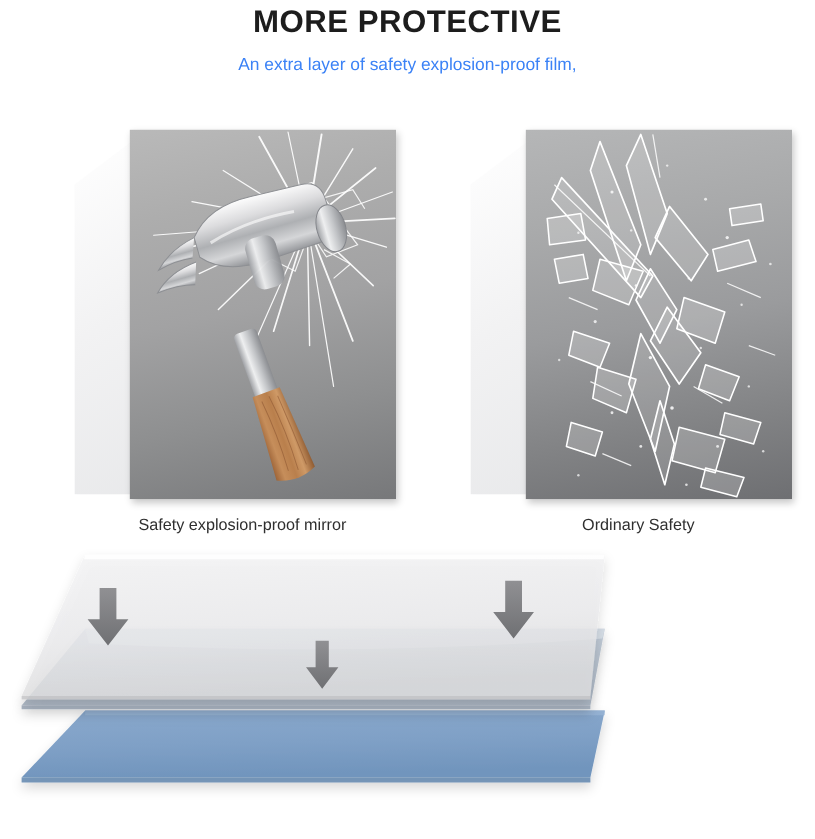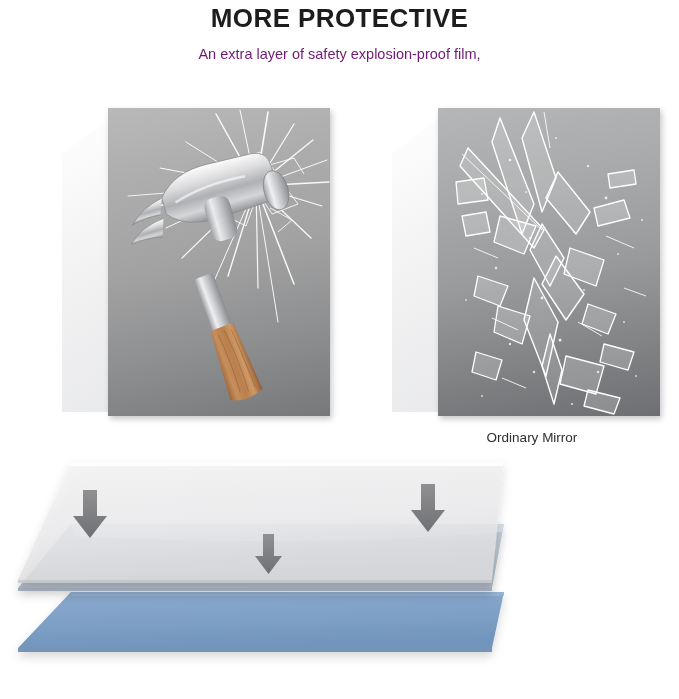--- a/index.html
+++ b/index.html
@@ -27,21 +27,21 @@
     font-size: 26px;
     font-weight: bold;
     color: #1d1d1d;
     letter-spacing: 0.4px;
     margin: 3px 0 0 0;
     line-height: 30px;
     white-space: nowrap;
   }
   .subtitle {
     font-size: 14.5px;
-    color: #701a75;
+    color: #3b82f6;
     line-height: 23px;
     margin-top: 10px;
   }
   .subtitle div { white-space: nowrap; }
 
   
   .panels {
     position: absolute;
     top: 108px; left: 0;
     width: 679px;
@@ -186,20 +186,21 @@
           <path d="M58 72 q-22 4 -36 18 q16 -4 30 -2" fill="url(#steel)" stroke="#8d8f93" stroke-width="0.8"></path>
           <path d="M54 92 q-24 2 -38 16 q18 -2 32 2" fill="url(#steel)" stroke="#8d8f93" stroke-width="0.8"></path>
 
           <ellipse cx="170" cy="96" rx="12" ry="20" fill="url(#steel2)" stroke="#83858a" stroke-width="0.8"></ellipse>
 
           <rect x="96" y="86" width="26" height="44" rx="9" fill="url(#steel2)" opacity="0.95"></rect>
           <path d="M70 80 q34 -10 74 -6" stroke="#ffffff" stroke-width="2.5" fill="none" opacity="0.6"></path>
         </g>
       </svg>
     </div>
+    <div class="caption">Safety explosion-proof mirror</div>
   </div>
 
   <div class="panel panel-right">
     <div class="backsheet"></div>
     <div class="mirror mirror-right">
       <div class="mirror-face"></div>
       <svg width="222" height="308" viewBox="0 0 222 308">
 
         <g stroke="#ffffff" fill="#ffffff" fill-opacity="0.14" stroke-width="1.4" stroke-linejoin="round">
           <path d="M62 10 L96 96 L84 126 L54 34 Z"></path>
@@ -258,21 +259,21 @@
             <circle cx="44" cy="288" r="1" opacity=".7"></circle>
           <circle cx="134" cy="296" r="1.1" opacity=".75"></circle>
             <circle cx="198" cy="268" r="1" opacity=".7"></circle>
           <circle cx="28" cy="192" r="1" opacity=".65"></circle>
             <circle cx="204" cy="112" r="1.1" opacity=".7"></circle>
           <circle cx="88" cy="84" r="1" opacity=".7"></circle>
             <circle cx="160" cy="264" r="1.2" opacity=".75"></circle>
         </g>
       </svg>
     </div>
-    <div class="caption">Ordinary Mirror</div>
+    <div class="caption">Ordinary Safety</div>
   </div>
 </div>
 
 <div class="layers">
   <svg width="679" height="247" viewBox="0 0 679 247">
     <defs>
       <linearGradient id="topLayer" x1="0" y1="0" x2="0.25" y2="1">
         <stop offset="0%" stop-color="#f4f4f5"></stop>
         <stop offset="60%" stop-color="#eaeaec"></stop>
         <stop offset="100%" stop-color="#dededf"></stop>

